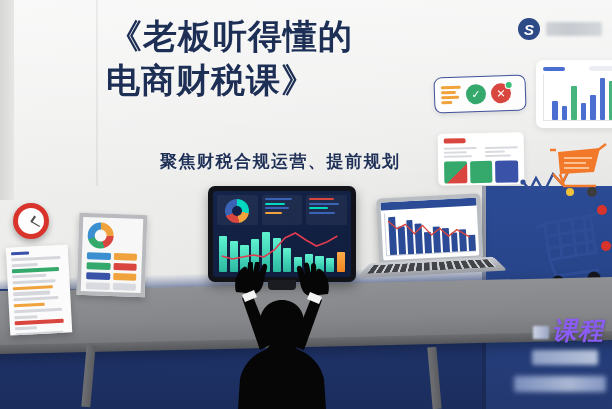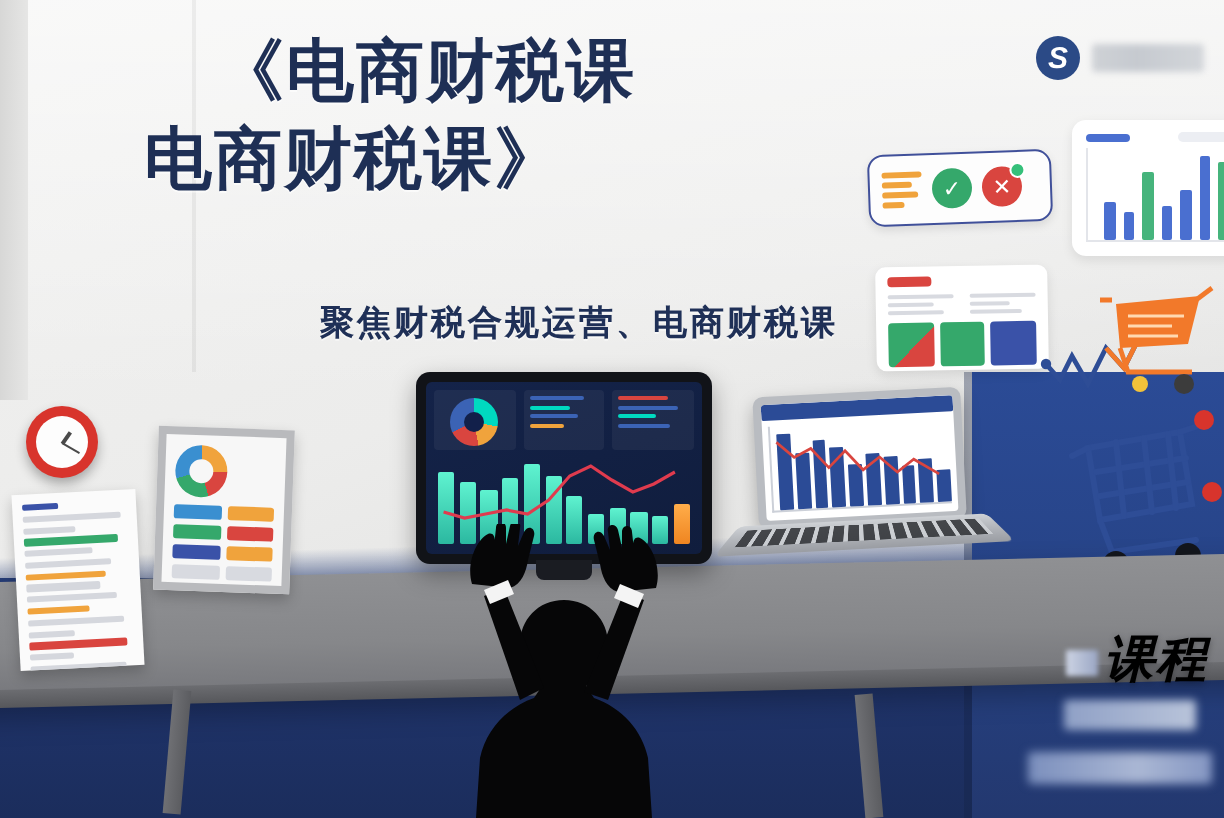--- a/index.html
+++ b/index.html
@@ -33,21 +33,21 @@
     background:rgba(20,35,70,.35);}
 
   
   .title-block{position:absolute;left:0;top:14px;width:452px;}
   .title-l1,.title-l2{
     color:#1e2f55;font-weight:700;letter-spacing:1px;
     font-size:34px;line-height:44px;white-space:nowrap;
     text-shadow:0 1px 0 rgba(255,255,255,.6);
   }
   .title-l1{padding-left:108px;}
-  .title-l2{padding-left:72px;}
+  .title-l2{padding-left:106px;}
   .subtitle-pill{
     position:absolute;left:168px;top:116px;
     background:#1f3057;color:#fff;border-radius:14px;
     padding:4px 13px 5px;font-size:14px;font-weight:700;letter-spacing:1.2px;
     white-space:nowrap;
   }
   .subtitle-2{
     position:absolute;left:160px;top:150px;
     color:#1f3057;font-size:17px;font-weight:700;letter-spacing:1.5px;
     white-space:nowrap;text-shadow:0 1px 0 rgba(255,255,255,.5);
@@ -181,21 +181,21 @@
   .hand.h{width:7px;height:1.6px;transform:rotate(-55deg);}
   .hand.m{width:10px;height:1.3px;transform:rotate(30deg);}
 
   
   .person{position:absolute;left:212px;top:262px;width:140px;height:147px;}
 
   
   .course-label{position:absolute;right:8px;top:318px;display:flex;align-items:baseline;gap:3px;}
   .course-pre{width:16px;height:13px;filter:blur(1.2px);
     background:linear-gradient(90deg,#cdd4e4,#9aa6c4);border-radius:1px;}
-  .course-txt{color:#000000;font-size:25px;font-weight:700;font-style:italic;letter-spacing:1px;
+  .course-txt{color:#8b5cf6;font-size:25px;font-weight:700;font-style:italic;letter-spacing:1px;
     text-shadow:0 1px 3px rgba(0,0,0,.3);line-height:1;}
   .course-b1{position:absolute;right:14px;top:350px;width:66px;height:15px;
     background:linear-gradient(90deg,#8fa0c6,#b9c4da);filter:blur(2.2px);border-radius:2px;}
   .course-b2{position:absolute;right:6px;top:376px;width:92px;height:16px;
     background:linear-gradient(90deg,#7b8fbd,#aab7d4 60%,#8496c2);filter:blur(2.4px);border-radius:2px;}
 </style>
 </head>
 <body>
 
 <div class="stage">
@@ -203,24 +203,24 @@
   <div class="wall"></div>
   <div class="wall-shade"></div>
   <div class="wall-left-panel"></div>
   <div class="wall-vline"></div>
   <div class="floor"></div>
   <div class="floor-top"></div>
   <div class="blue-panel"></div>
   <div class="blue-panel-edge"></div>
 
   <div class="title-block">
-    <div class="title-l1">《电商财税课</div>
+    <div class="title-l1">《老板听得懂的</div>
     <div class="title-l2">电商财税课》</div>
   </div>
-  <div class="subtitle-2">聚焦财税合规运营、电商财税课</div>
+  <div class="subtitle-2">聚焦财税合规运营、提前规划</div>
 
   <div class="brand">
     <div class="brand-mark">S</div>
     <div class="blurred brand-text"></div>
   </div>
 
   <div class="card-notify">
     <div class="nf-lines">
       <div class="nf-line w1"></div>
         <div class="nf-line w2"></div>

